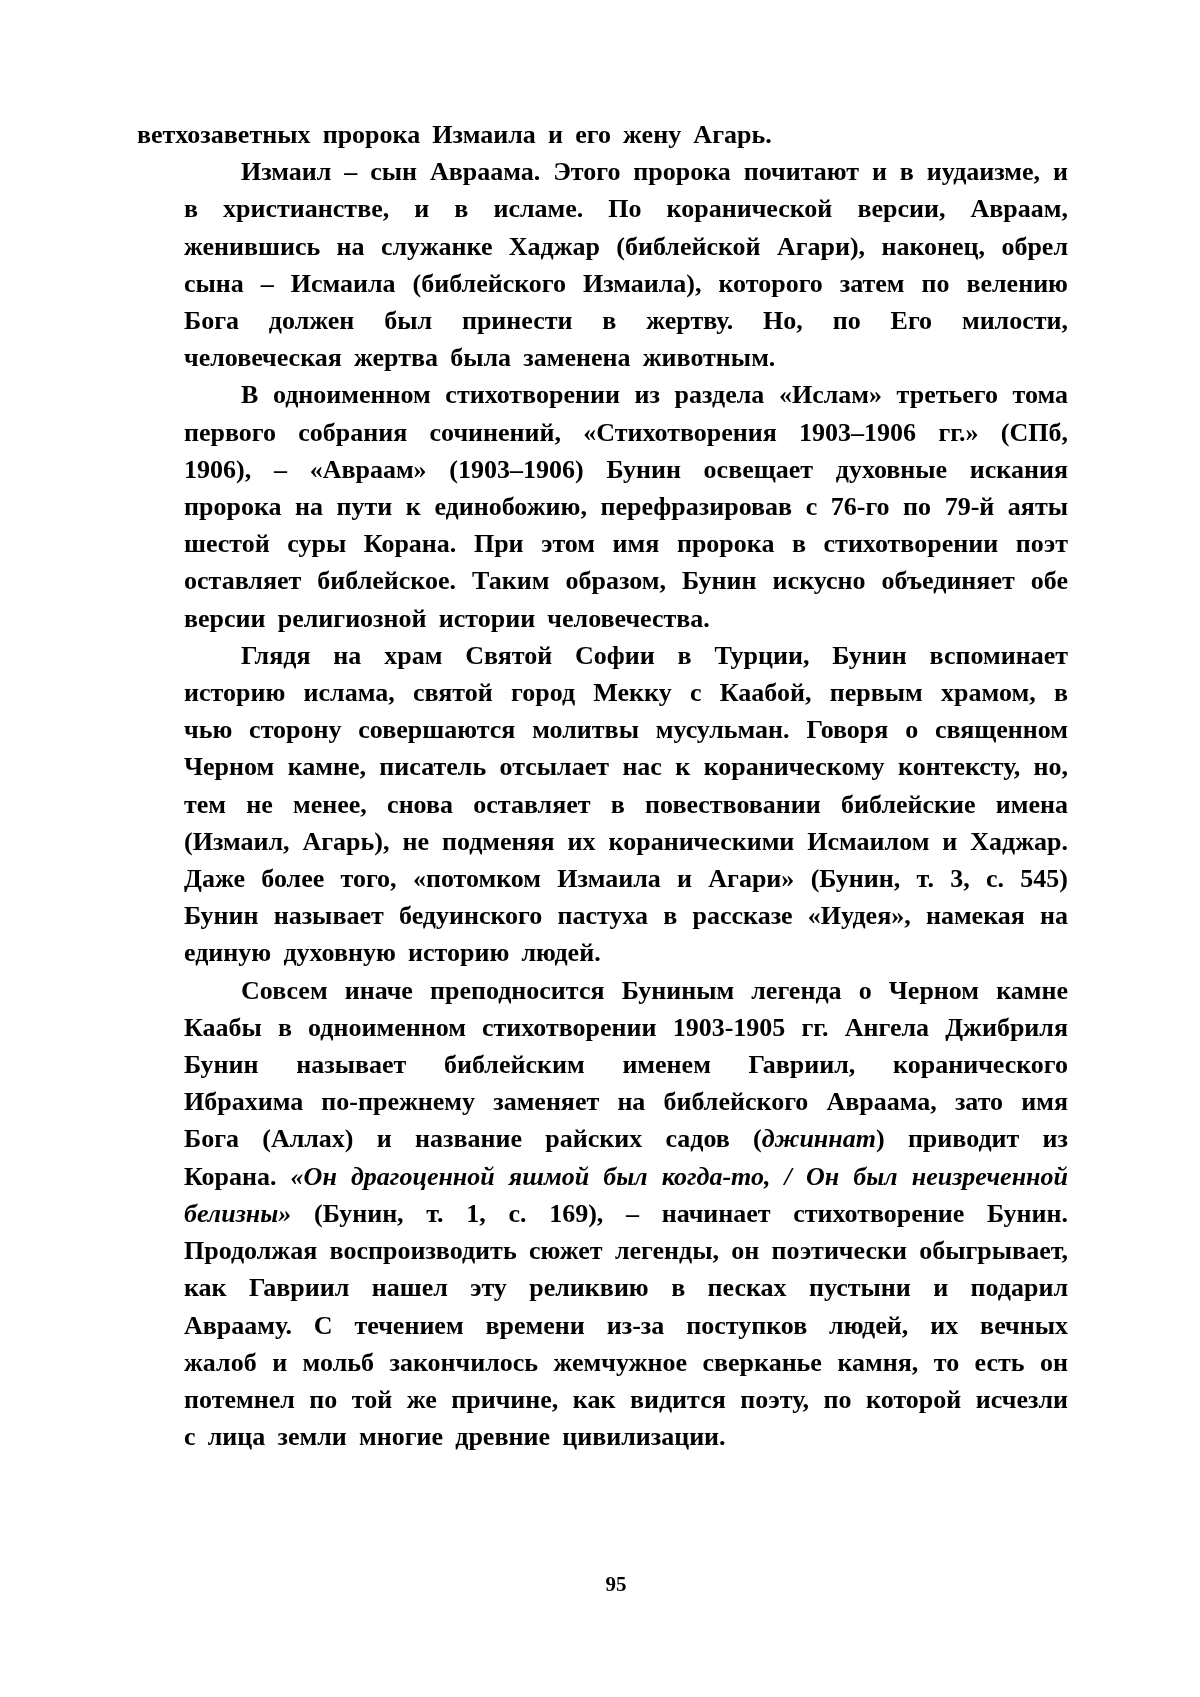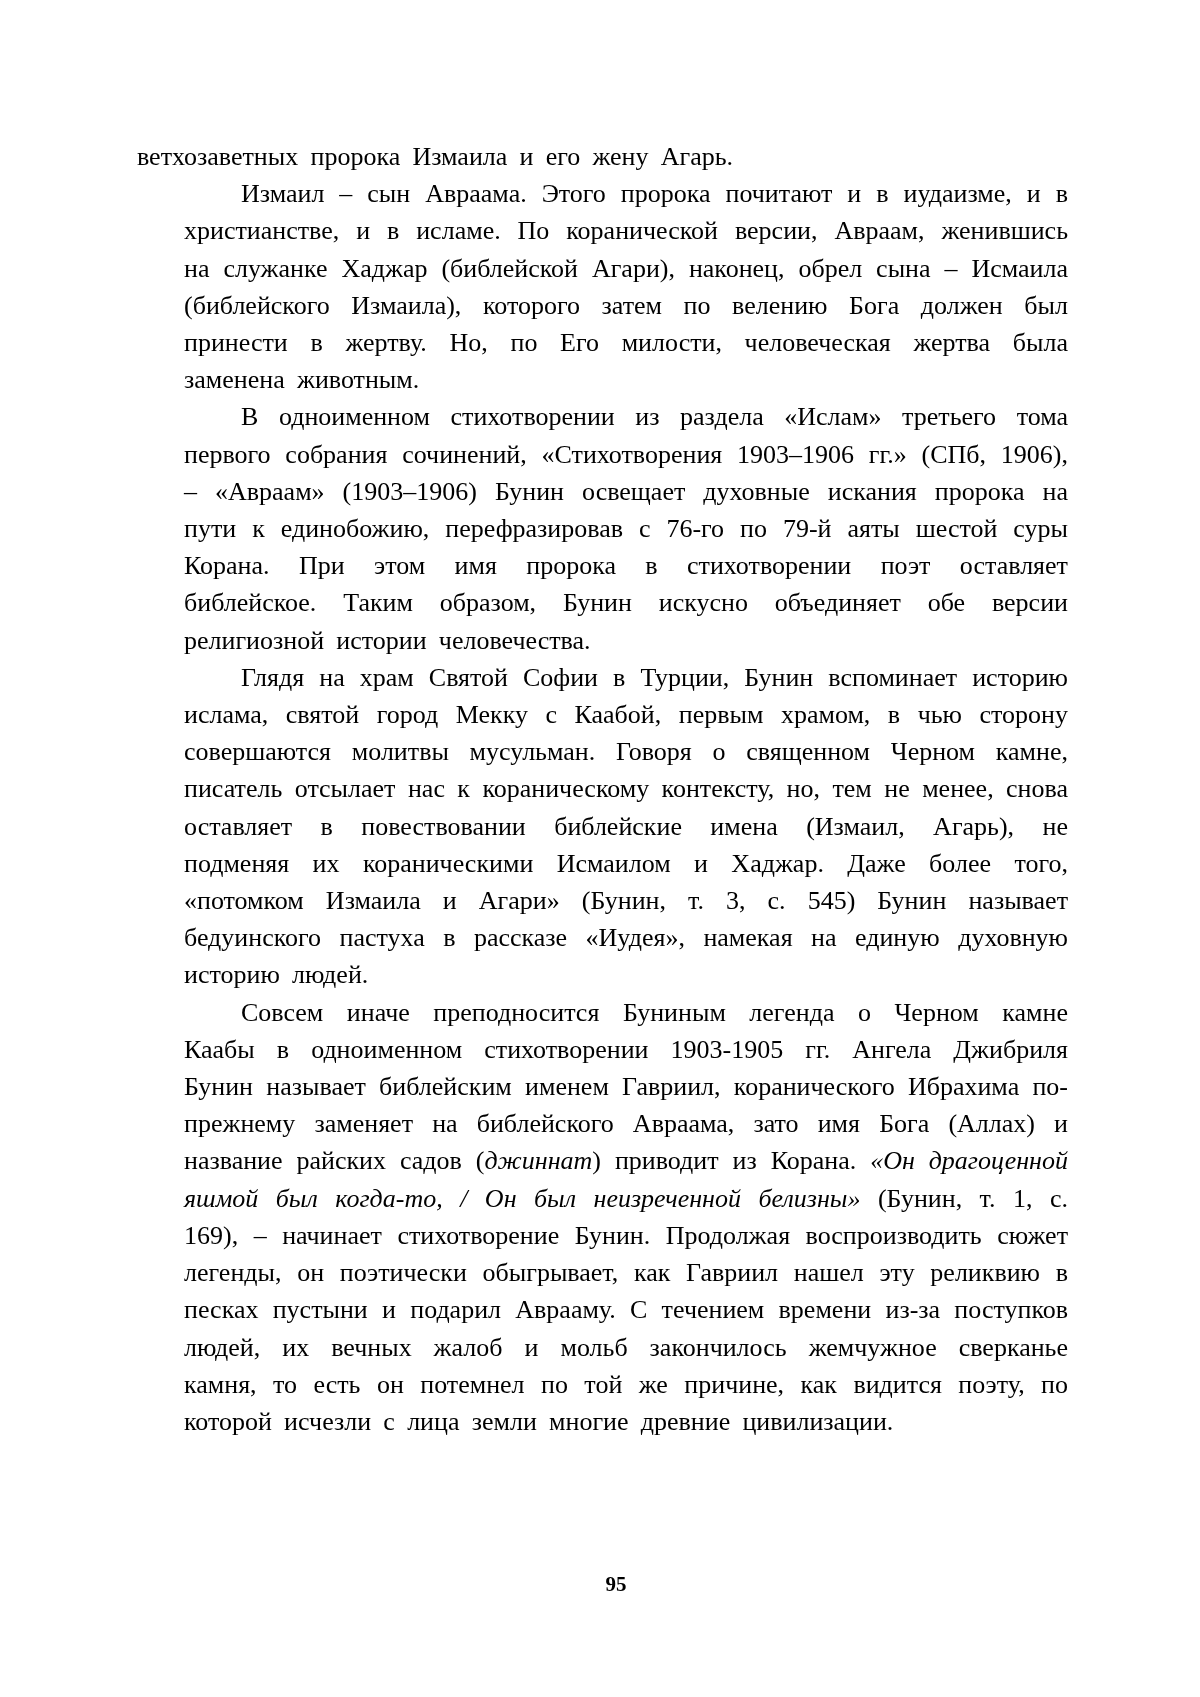--- a/index.html
+++ b/index.html
@@ -16,26 +16,27 @@
     overflow: hidden;
   }
   .page {
     position: absolute;
     inset: 0;
     background: #ffffff;
   }
   .text-block {
     position: absolute;
     left: 137px;
-    top: 138px;
+    top: 116px;
     width: 931px;
     text-align: justify;
     font-size: 26px;
     line-height: 37.2px;
     word-spacing: 0.22em;
+    font-weight: bold;
   }
   p.para {
     margin: 0;
     padding: 0;
     text-indent: 0;
   }
   p.para.indent {
     text-indent: 57px;
     margin-left: 47px;
   }

